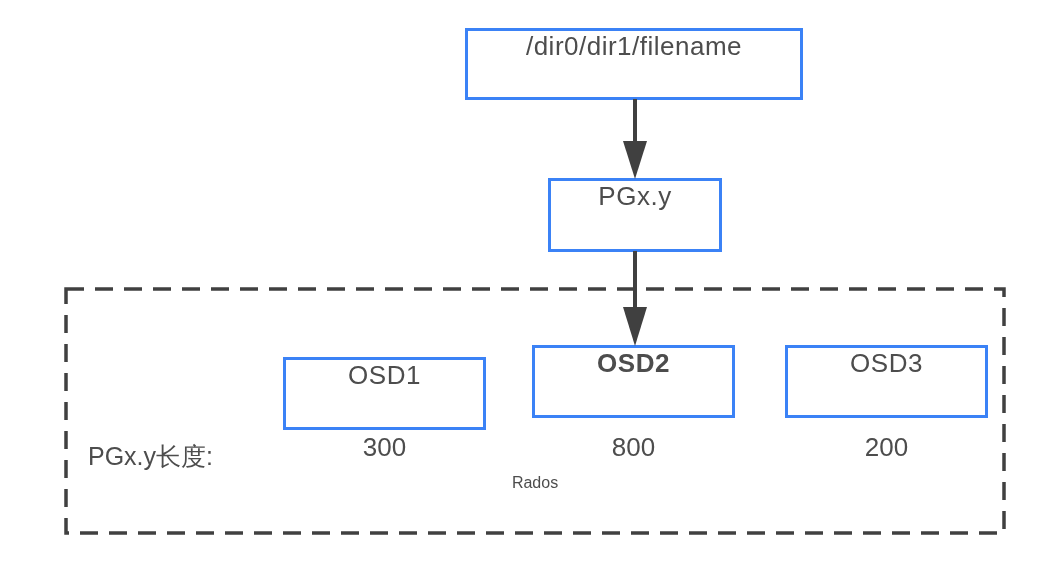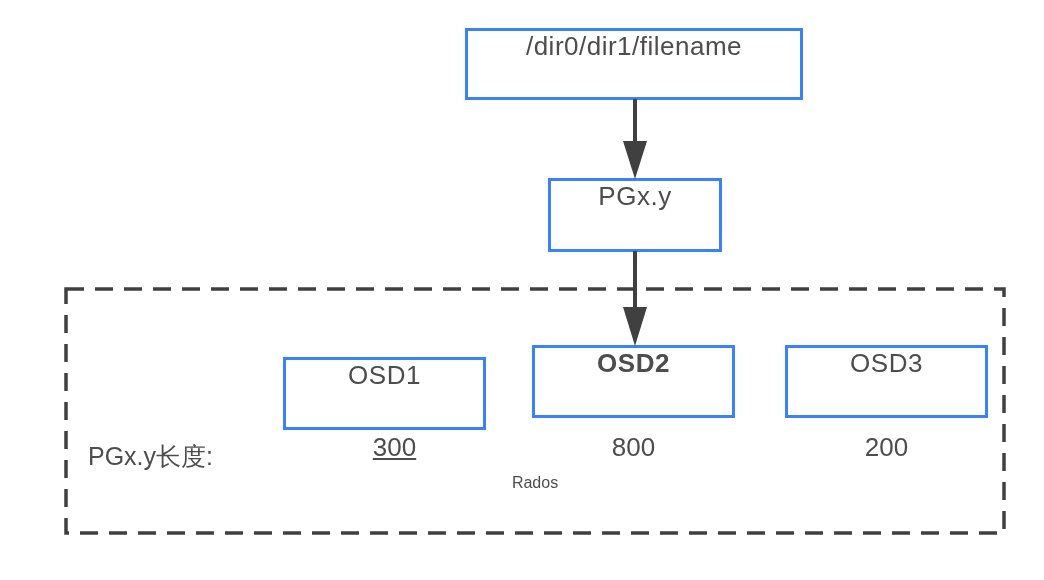--- a/index.html
+++ b/index.html
@@ -64,21 +64,21 @@
     position: absolute;
     top: 430px;
     height: 34px;
     font-size: 26px;
     color: #4d4d4d;
     display: flex;
     align-items: center;
     justify-content: center;
     z-index: 2;
   }
-  .val-1 { left: 293px; width: 203px; text-decoration: underline; }
+  .val-1 { left: 283px; width: 203px; }
   .val-2 { left: 532px; width: 203px; }
   .val-3 { left: 785px; width: 203px; }
 
   .rados-label {
     position: absolute;
     left: 435px; top: 466px;
     width: 200px; height: 34px;
     font-size: 16px;
     color: #4d4d4d;
     display: flex;

